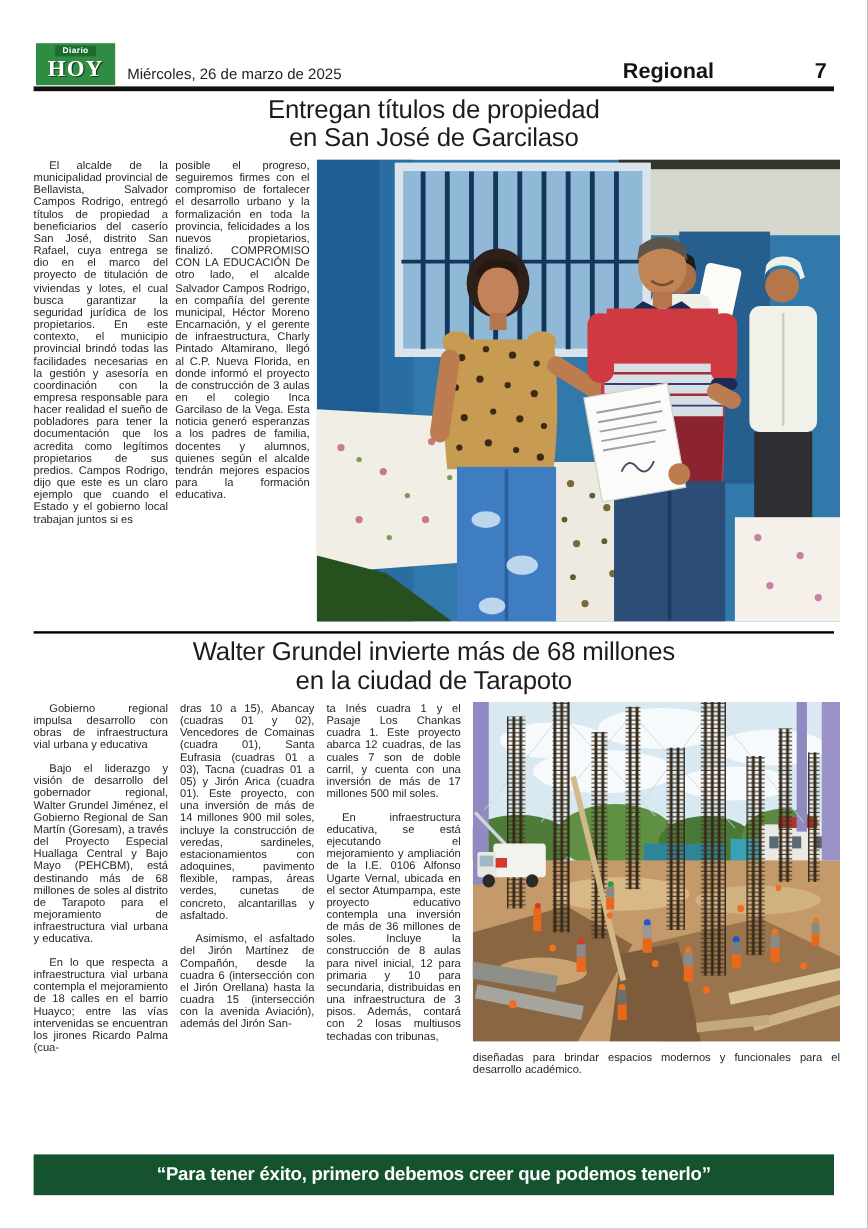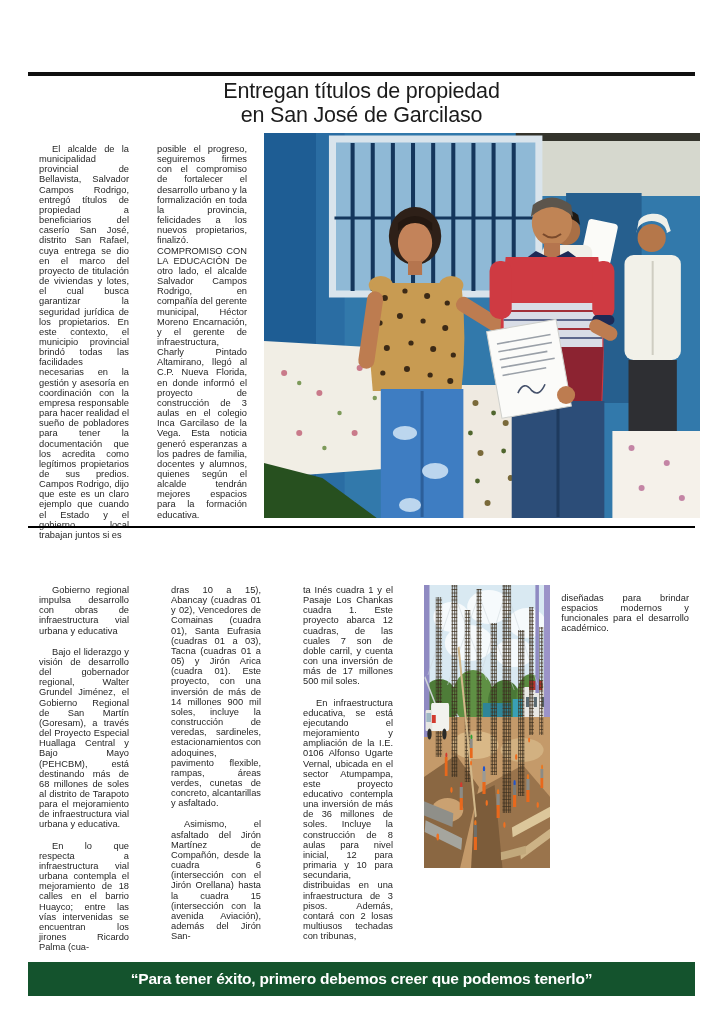--- a/index.html
+++ b/index.html
@@ -20,46 +20,55 @@
   .section{position:absolute;right:100px;bottom:2px;font-size:18px;font-weight:700;color:#141414;}
   .pageno{position:absolute;right:6px;bottom:2px;font-size:18px;font-weight:700;color:#141414;}
   .header-rule{position:absolute;left:28px;top:72px;width:667px;height:3.5px;background:#101010;}
   
   .headline{position:absolute;left:28px;width:667px;text-align:center;font-weight:400;
         font-size:21.5px;line-height:23.5px;color:#1c1c1c;letter-spacing:-.2px;}
   .headline.h1{top:80px;}
   .headline.h2{top:532px;}
   .divider{position:absolute;left:28px;top:526px;width:667px;height:1.5px;background:#000;}
   
-  .body-text p{margin:11px;text-align:justify;font-size:9.3px;line-height:10.15px;
+  .body-text p{margin:0;text-align:justify;font-size:9.3px;line-height:10.15px;
         hyphens:auto;overflow-wrap:break-word;}
   .body-text p.para{text-indent:13px;}
   .body-text p.cont{text-indent:0;}
   .a1{position:absolute;left:28px;top:133px;width:672px;height:387px;display:flex;gap:6px;}
   .a1 .col{width:112px;flex:0 0 112px;}
   .a1 .photo-wrap{flex:1 1 auto;height:385px;}
-  .a2{position:absolute;left:28px;top:585px;width:672px;height:374px;display:flex;gap:20px;}
+  .a2{position:absolute;left:28px;top:585px;width:672px;height:374px;display:flex;gap:10px;}
   .a2 .col{width:112px;flex:0 0 112px;}
-  .a2 .right{flex:1 1 auto;display:flex;flex-direction:row;}
+  .a2 .right{flex:1 1 auto;display:flex;flex-direction:column;align-items:center;}
   .a2 .photo-wrap{height:283px;}
   .caption-row{display:flex;gap:6px;margin-top:8px;}
   .caption-row .ccol{flex:1 1 0;}
   .a2 .body-text p.para{margin-top:9.5px;}
   .a2 .body-text p:first-child{margin-top:0;}
   svg{display:block;width:100%;height:100%;}
   
   .banner{position:absolute;left:28px;top:962px;width:667px;height:34px;background:#14532d;
         color:#fff;font-weight:700;font-size:15.5px;text-align:center;line-height:34px;
         letter-spacing:-.2px;}
 </style>
 </head>
 <body>
 
 <div class="page">
 
+  <div class="header">
+    <div class="logo">
+      <div class="band">Diario</div>
+      <div class="hoy">HOY</div>
+    </div>
+    <div class="date">Miércoles, 26 de marzo de  2025</div>
+    <div class="section">Regional</div>
+    <div class="pageno">7</div>
+  </div>
   <div class="header-rule"></div>
 
   <div class="headline h1">
     <span>Entregan títulos de propiedad</span><br>
     <span>en San José de Garcilaso</span>
   </div>
 
   <div class="a1">
     <div class="col body-text">
         <p class="para">El alcalde de la municipalidad provincial de Bellavista, Salvador Campos Rodrigo, entregó títulos de propiedad a beneficiarios del caserío San José, distrito San Rafael, cuya entrega se dio en el marco del proyecto de titulación de viviendas y lotes, el cual busca garantizar la seguridad jurídica de los propietarios. En este contexto, el municipio provincial brindó todas las facilidades necesarias en la gestión y asesoría en coordinación con la empresa responsable para hacer realidad el sueño de pobladores para tener la documentación que los acredita como legítimos propietarios de sus predios. Campos Rodrigo, dijo que este es un claro ejemplo que cuando el Estado y el gobierno local trabajan juntos si es</p>
@@ -226,20 +235,24 @@
             <line x1="236" y1="238" x2="280" y2="238"></line>
           </g>
           <path d="M248 258 q8 -12 14 0 q6 8 14 -4" stroke="#44506a" stroke-width="1.6" fill="none"></path>
         </g>
         <circle cx="300" cy="262" r="9" fill="#bd7c50"></circle>
       </svg>
     </div>
   </div>
 
   <div class="divider"></div>
+  <div class="headline h2">
+    <span>Walter Grundel invierte más de 68 millones</span><br>
+    <span>en la ciudad de Tarapoto</span>
+  </div>
 
   <div class="a2">
     <div class="col body-text">
         <p class="para">Gobierno regional impulsa desarrollo con obras de infraestructura vial urbana y educativa</p>
         <p class="para">Bajo el liderazgo y visión de desarrollo del gobernador regional, Walter Grundel Jiménez, el Gobierno Regional de San Martín (Goresam), a través del Proyecto Especial Huallaga Central y Bajo Mayo (PEHCBM), está destinando más de 68 millones de soles al distrito de Tarapoto para el mejoramiento de infraestructura vial urbana y educativa.</p>
         <p class="para">En lo que respecta a infraestructura vial urbana contempla el mejoramiento de 18 calles en el barrio Huayco; entre las vías intervenidas se encuentran los jirones Ricardo Palma (cua-</p>
       </div>
     <div class="col body-text">
         <p class="cont">dras 10 a 15), Abancay (cuadras 01 y 02), Vencedores de Comainas (cuadra 01), Santa Eufrasia (cuadras 01 a 03), Tacna (cuadras 01 a 05) y Jirón Arica (cuadra 01). Este proyecto, con una inversión de más de 14 millones 900 mil soles, incluye la construcción de veredas, sardineles, estacionamientos con adoquines, pavimento flexible, rampas, áreas verdes, cunetas de concreto, alcantarillas y asfaltado.</p>
         <p class="para">Asimismo, el asfaltado del Jirón Martínez de Compañón, desde la cuadra 6 (intersección con el Jirón Orellana) hasta la cuadra 15 (intersección con la avenida Aviación), además del Jirón San-</p>

